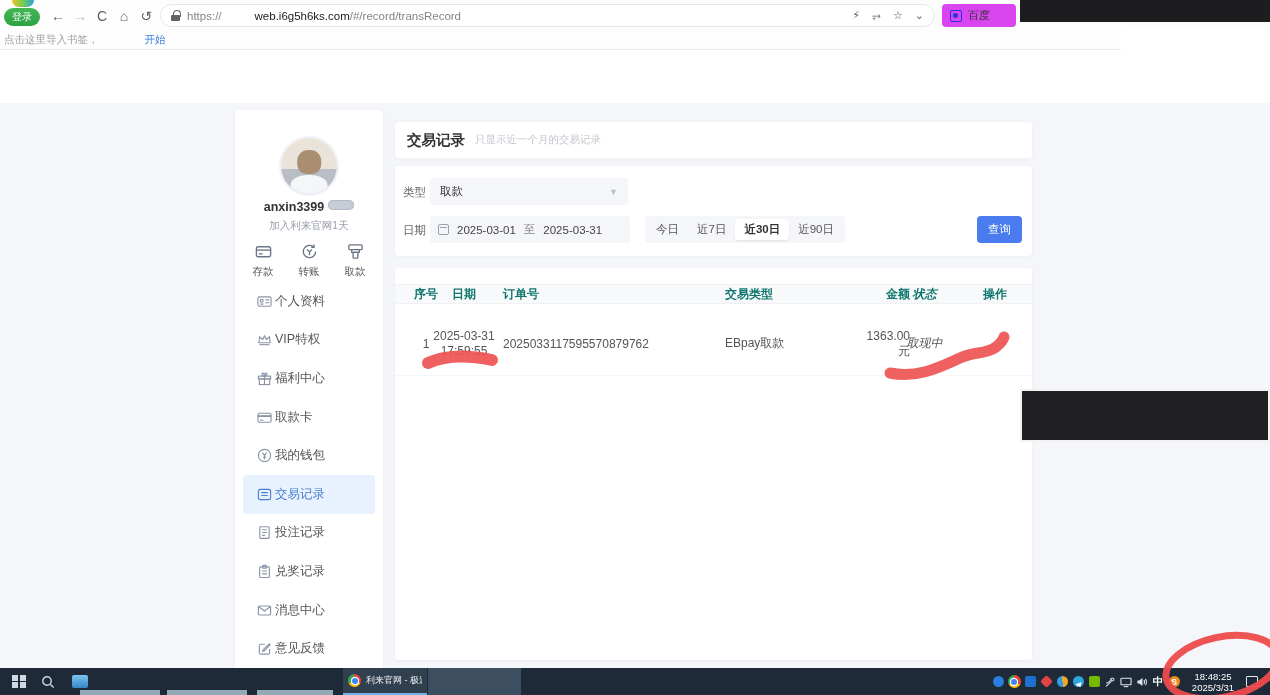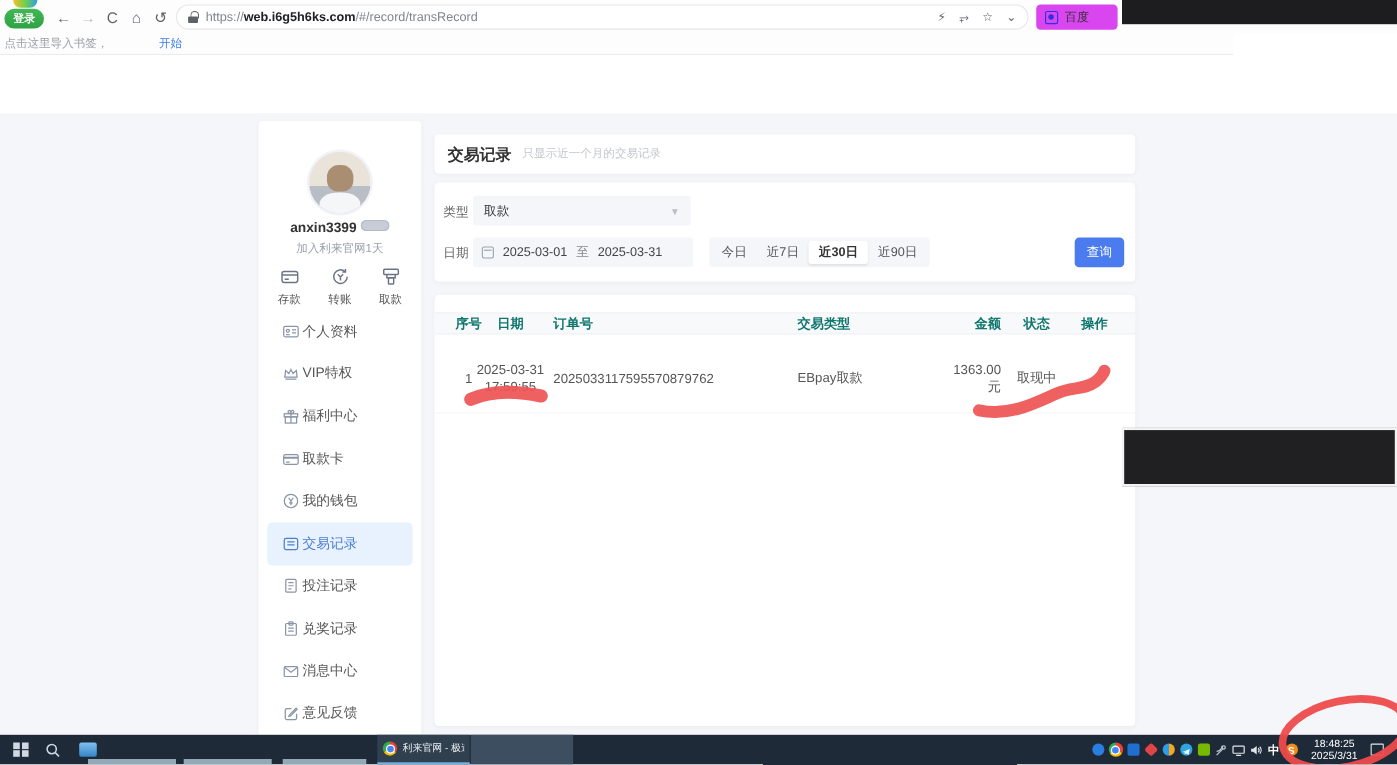--- a/index.html
+++ b/index.html
@@ -6,30 +6,30 @@
   html,body { width:1270px; height:695px; overflow:hidden; }
   body { font-family:"Liberation Sans","DejaVu Sans",sans-serif; background:#fff; position:relative; }
   .abs { position:absolute; }
 
   
   .browser-top { left:0; top:0; width:1270px; height:30px; background:#fdfdfd; }
   .tab-favicon { left:12px; top:0; width:22px; height:7px; border-radius:0 0 8px 8px;
     background:linear-gradient(90deg,#f6c026,#6fcf4c,#2f9ee8); }
   .login-pill { left:4px; top:8px; width:36px; height:18px; border-radius:9px;
     background:linear-gradient(180deg,#43b655,#2ea344); color:#fff; font-size:10px;
-    display:flex; align-items:center; justify-content:center;font-weight:bold; }
+    display:flex; align-items:center; justify-content:center; }
   .navbtn { top:6px; width:20px; height:20px; color:#5f6368; font-size:14px;
     display:flex; align-items:center; justify-content:center; }
   .url-pill { left:160px; top:4px; width:775px; height:23px; background:#fff;
     border:1px solid #e4e6e9; border-radius:12px; display:flex; align-items:center; padding:0 10px; }
   .lock-icon { width:9px; height:11px; margin-right:7px; position:relative; }
   .lock-icon:before { content:""; position:absolute; left:0; bottom:0; width:9px; height:6px; background:#5f6368; border-radius:1px;}
   .lock-icon:after { content:""; position:absolute; left:1.5px; top:0; width:6px; height:6px; border:1.5px solid #5f6368; border-bottom:none; border-radius:4px 4px 0 0;}
   .url-text { font-size:11.5px; color:#80868b; white-space:nowrap; }
-  .url-text b { color:#202124; font-weight:bold; }
+  .url-text b { color:#202124; font-weight:normal;margin-left:33px; }
   .url-right { margin-left:auto; display:flex; align-items:center; gap:12px; color:#5f6368; font-size:11px; }
   .baidu-box { left:942px; top:4px; width:74px; height:23px; background:#d946ef; border-radius:4px;
     display:flex; align-items:center; padding:0 8px; gap:6px; font-size:11px; color:#333; }
   .baidu-glyph { width:12px; height:12px; border:1.5px solid #2932e1; border-radius:2px; position:relative;}
   .baidu-glyph:after { content:""; position:absolute; left:2px; top:2px; width:5px; height:5px; background:#2932e1; border-radius:50%;}
   .blackbar-top { left:1020px; top:0; width:250px; height:22px; background:#1d1d1f; }
   .bookmarks-bar { left:0; top:30px; width:1121px; height:20px; background:#fdfdfd; border-bottom:1px solid #ececec;
     display:flex; align-items:center; padding-left:4px; gap:6px; font-size:10.5px; }
   .bm-hint { color:#9aa0a6; } .bm-start { color:#3b7de0;margin-left:40px; }
 
@@ -105,21 +105,21 @@
   .table-card { left:395px; top:268px; width:637px; height:392px; }
   .thead { position:absolute; left:0; top:16px; width:637px; height:20px; background:#f8f9fb;
     border-top:1px solid #f0f1f4; border-bottom:1px solid #f0f1f4; font-size:12px; font-weight:bold; color:#0f766e; }
   .trow { position:absolute; left:0; top:44px; width:637px; height:64px; font-size:12px; color:#555;
     border-bottom:1px solid #f6f6f8; }
   .c { position:absolute; top:0; height:100%; display:flex; align-items:center; }
   .c.center { justify-content:center; text-align:center; }
   .c.right { justify-content:flex-end; text-align:right; }
   .col-idx { left:14px; width:34px; } .col-date { left:29px; width:80px; }
   .col-order { left:108px; width:220px; } .col-type { left:330px; width:110px; }
-  .col-amt { left:440px; width:75px; } .col-status { left:525px; width:45px; }
+  .col-amt { left:440px; width:75px; } .col-status { left:507px; width:45px;font-style:italic; }
   .col-op { left:580px; width:40px; }
   .two-line { line-height:15px; }
 
   
   .blackbar-mid { left:1020px; top:389px; width:250px; height:53px; background:#202022; border:2px solid #f2f2f2; }
   .annot { left:0; top:0; width:1270px; height:695px; pointer-events:none; z-index:60; }
 
   
   .taskbar { left:0; top:668px; width:1270px; height:27px; background:#1e2a38; z-index:40; }
   .tb { position:absolute; top:0; height:27px; display:flex; align-items:center; justify-content:center; }

